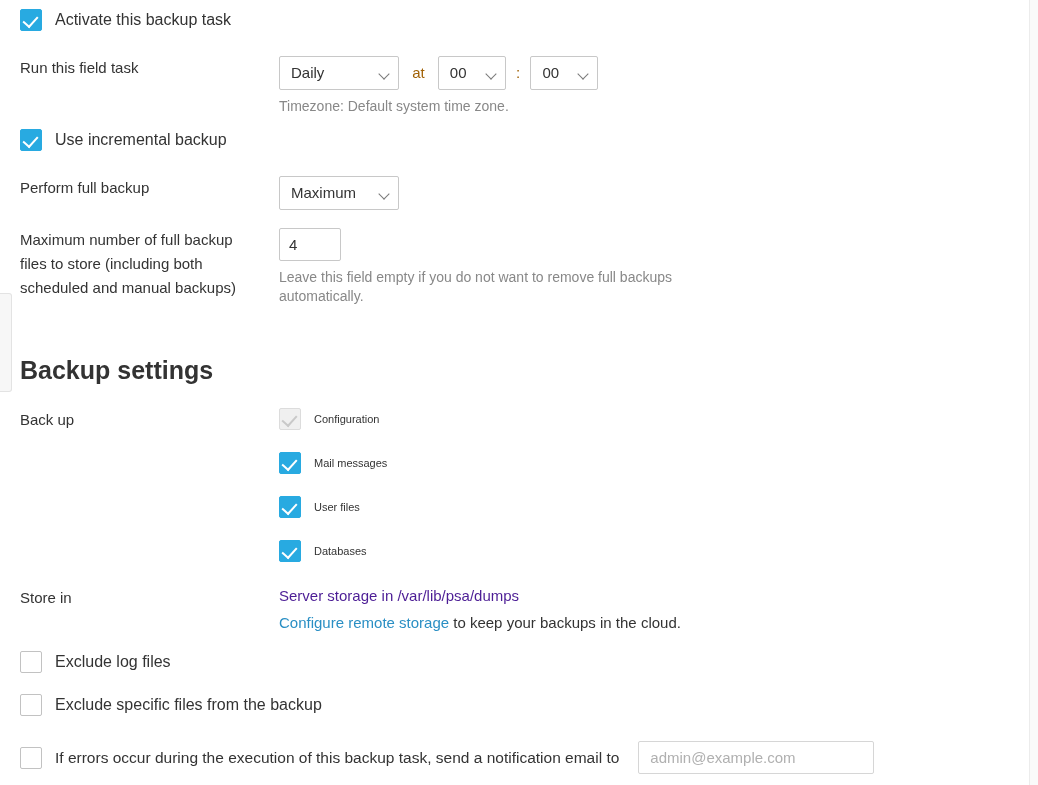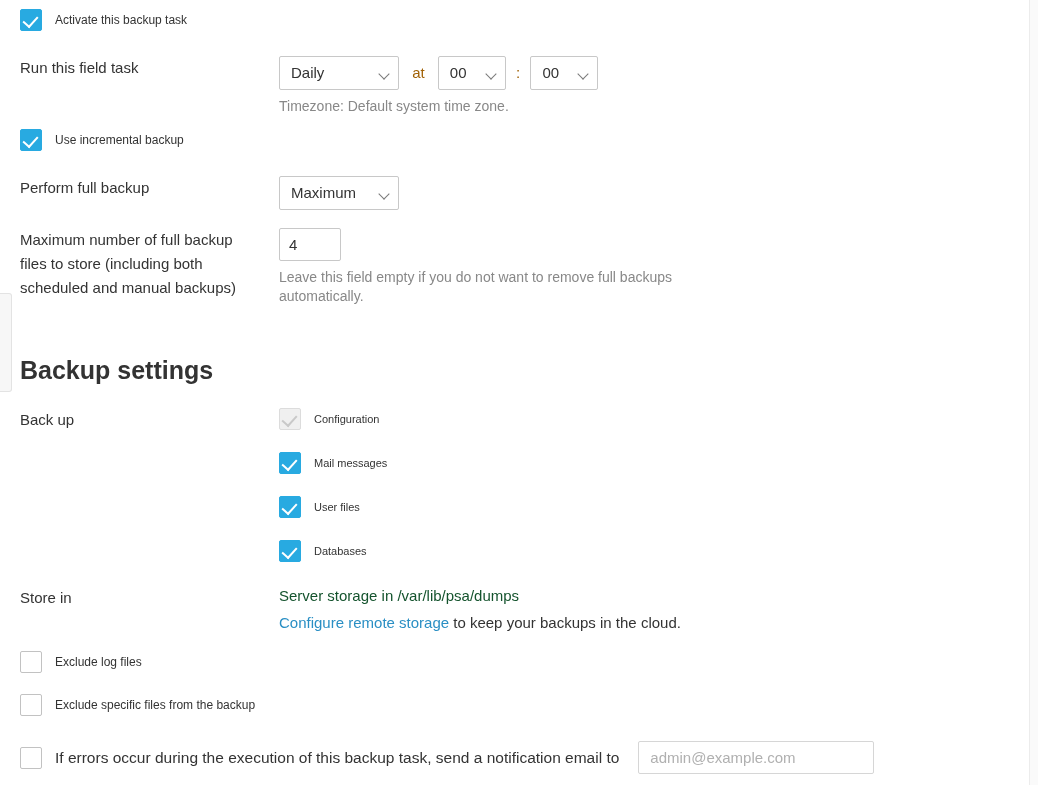--- a/index.html
+++ b/index.html
@@ -208,31 +208,31 @@
     margin: 0;
     padding-left: 20px;
     line-height: 30px;
   }
 
   a.link {
     color: #2a8fc4;
     text-decoration: none;
   }
 
-  .store-line { font-size: 15px; color: #14532d; line-height: 20px; }
+  .store-line { font-size: 15px; color: #4c1d95; line-height: 20px; }
   .store-sub { font-size: 15px; color: #333; line-height: 20px; margin-top: 7px; }
 
   .bottom-check {
     display: flex;
     align-items: center;
     padding-left: 20px;
   }
   .bottom-check .cb-text {
     margin-left: 13px;
-    font-size: 12px;
+    font-size: 16px;
     color: #333;
   }
 </style>
 </head>
 <body>
 
 <div class="page">
 
   <div class="left-tab"></div>
   <div class="right-edge"></div>

